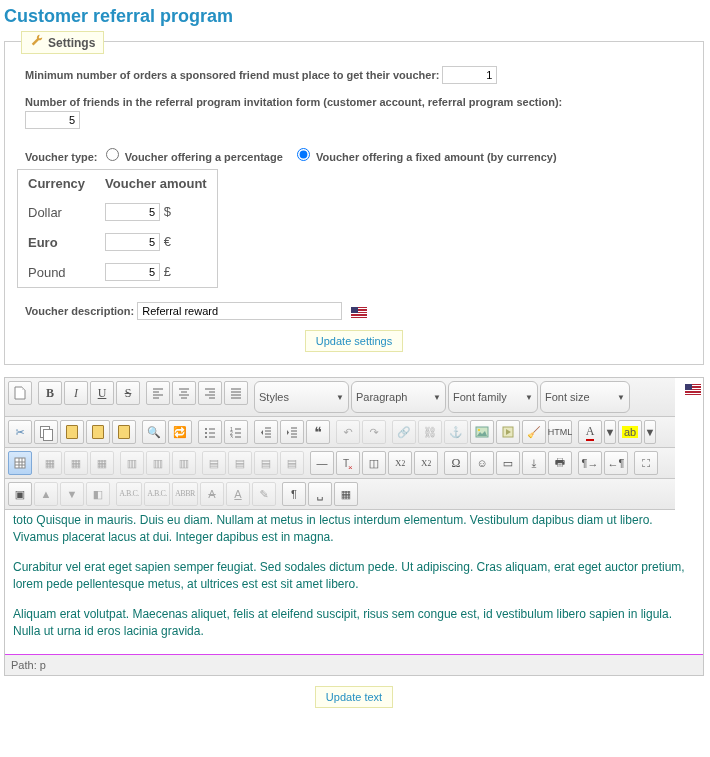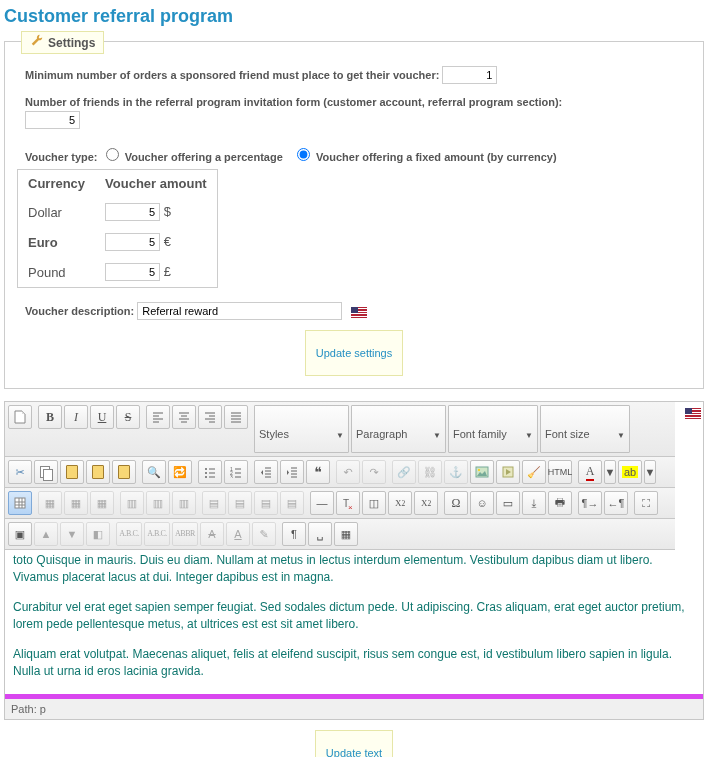--- a/index.html
+++ b/index.html
@@ -8,43 +8,43 @@
   .panel{border:1px solid #ccc;position:relative;padding:18px 12px 12px 12px}
   .legend{position:absolute;top:-11px;left:16px;background:#fffff0;border:1px solid #e6e6a8;padding:2px 8px;font-weight:bold;display:flex;align-items:center;gap:4px;font-size:12px}
   .legend svg{width:14px;height:14px}
   .lbl{font-weight:bold;color:#555}
   .row{margin:6px 8px}
   .nin{width:45px;text-align:right;padding:2px 4px;border:1px solid #ccc;font-family:inherit;font-size:11px}
   .tin{width:195px;padding:2px 4px;border:1px solid #ccc;font-family:inherit;font-size:11px}
   table.cur{border:1px solid #ccc;border-collapse:collapse;margin-top:6px}
   table.cur th,table.cur td{padding:6px 10px;text-align:left;font-size:13px}
   table.cur th{font-weight:bold}
-  .btn{background:#fffff0;border:1px solid #e6e6a8;color:#2590c3;padding:16px 10px;font-family:inherit;font-size:11px;cursor:pointer}
+  .btn{background:#fffff0;border:1px solid #e6e6a8;color:#2590c3;padding:4px 10px;font-family:inherit;font-size:11px;cursor:pointer}
   .center{text-align:center;margin-top:10px}
   .flag{display:inline-block;width:16px;height:11px;vertical-align:middle;margin-left:6px;background:linear-gradient(#b22234 0 7.7%,#fff 7.7% 15.4%,#b22234 15.4% 23%,#fff 23% 30.8%,#b22234 30.8% 38.4%,#fff 38.4% 46%,#b22234 46% 53.8%,#fff 53.8% 61.5%,#b22234 61.5% 69.2%,#fff 69.2% 76.9%,#b22234 76.9% 84.6%,#fff 84.6% 92.3%,#b22234 92.3% 100%);position:relative}
   .flag::before{content:"";position:absolute;left:0;top:0;width:7px;height:6px;background:#3c3b6e}
   .editor{border:1px solid #c7c7c7;margin-top:12px}
   .tbwrap{display:flex;align-items:flex-start}
   .tbcol{flex:1}
   .tbrow{display:flex;flex-wrap:wrap;background:linear-gradient(#f5f5f5,#e9e9e9);border-bottom:1px solid #c7c7c7;padding:2px}
   .grp{display:flex;margin-right:4px}
   .tb{width:22px;height:22px;border:1px solid #c1c1c1;background:linear-gradient(#fdfdfd,#ececec);margin:1px;display:flex;align-items:center;justify-content:center;font-family:"Times New Roman",serif;font-size:12px;color:#555;cursor:pointer;border-radius:2px}
   .tb.icon{font-family:Arial,sans-serif;font-size:11px}
   .tb.sel{background:linear-gradient(#d6e8fb,#b5d4f5);border-color:#7fa9d8}
   .tb.dis{opacity:.45}
   .tb.wide{width:24px;font-size:8px;line-height:1}
-  .ddl{height:22px;border:1px solid #c1c1c1;background:linear-gradient(#fdfdfd,#ececec);margin:1px;display:flex;align-items:flex-end;padding:12px 4px;font-size:11px;color:#555;cursor:pointer;border-radius:1px;justify-content:space-between}
+  .ddl{height:22px;border:1px solid #c1c1c1;background:linear-gradient(#fdfdfd,#ececec);margin:1px;display:flex;align-items:center;padding:4px 4px;font-size:11px;color:#555;cursor:pointer;border-radius:6px;justify-content:space-between}
   .ddl .car{margin-left:6px;font-size:8px}
   .ddl.styles{width:85px}
   .ddl.para{width:85px}
   .ddl.ff{width:80px}
   .ddl.fs{width:80px}
   .ebody{padding:2px 8px;font-size:12px;color:#0f766e;line-height:1.45}
   .ebody p{margin:0 0 12px 0}
-  .path{border-top:5px solid #d946ef;background:#f0f0f0;padding:4px 6px;font-size:11px;color:#666}
+  .path{border-top:1px solid #d946ef;background:#f0f0f0;padding:4px 6px;font-size:11px;color:#666}
   .flagside{padding:4px 2px 0 4px}
   .abc{font-size:8px;letter-spacing:-0.5px}
   
   .paste-ico::before{content:"";display:block;width:10px;height:12px;background:#f8d775;border:1px solid #a07c2e;border-radius:1px}
   .scis-ico{color:#5b8ab5;font-size:13px}
   .copy-ico{position:relative;width:12px;height:12px}
   .copy-ico::before{content:"";position:absolute;left:0;top:0;width:8px;height:10px;border:1px solid #888;background:#fff}
   .copy-ico::after{content:"";position:absolute;left:3px;top:3px;width:8px;height:10px;border:1px solid #888;background:#fff}
 </style>
 </head>

